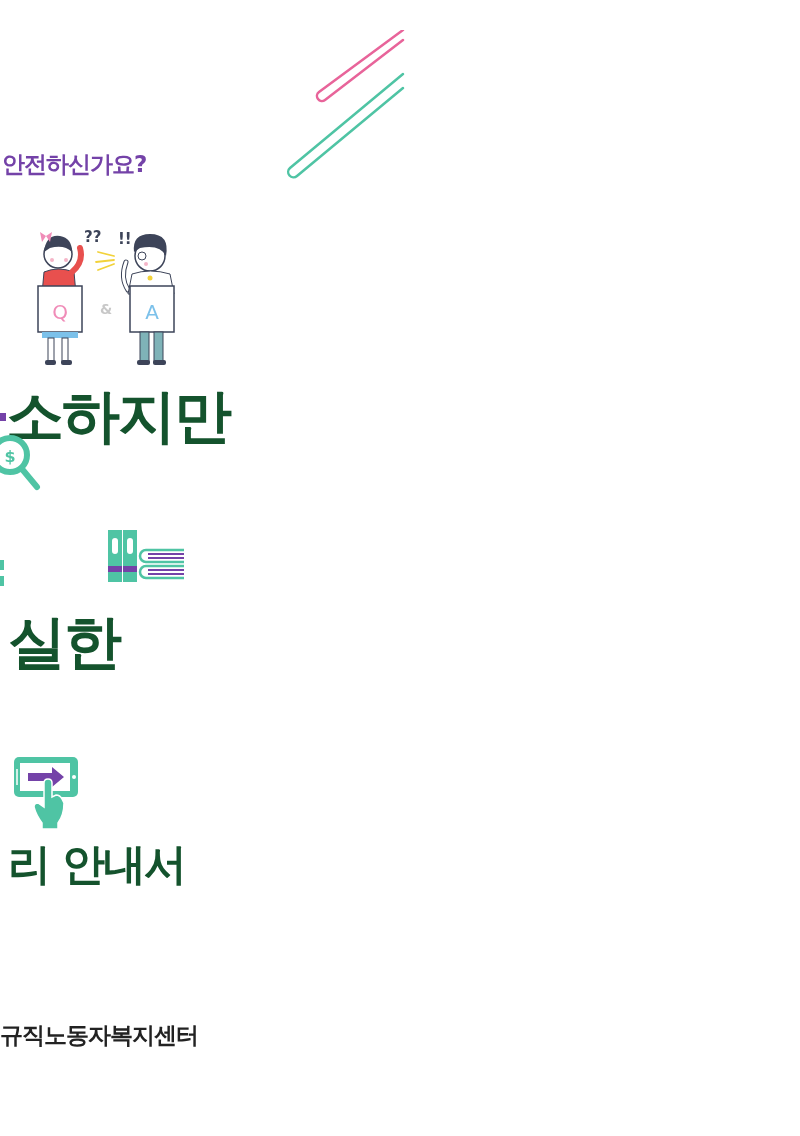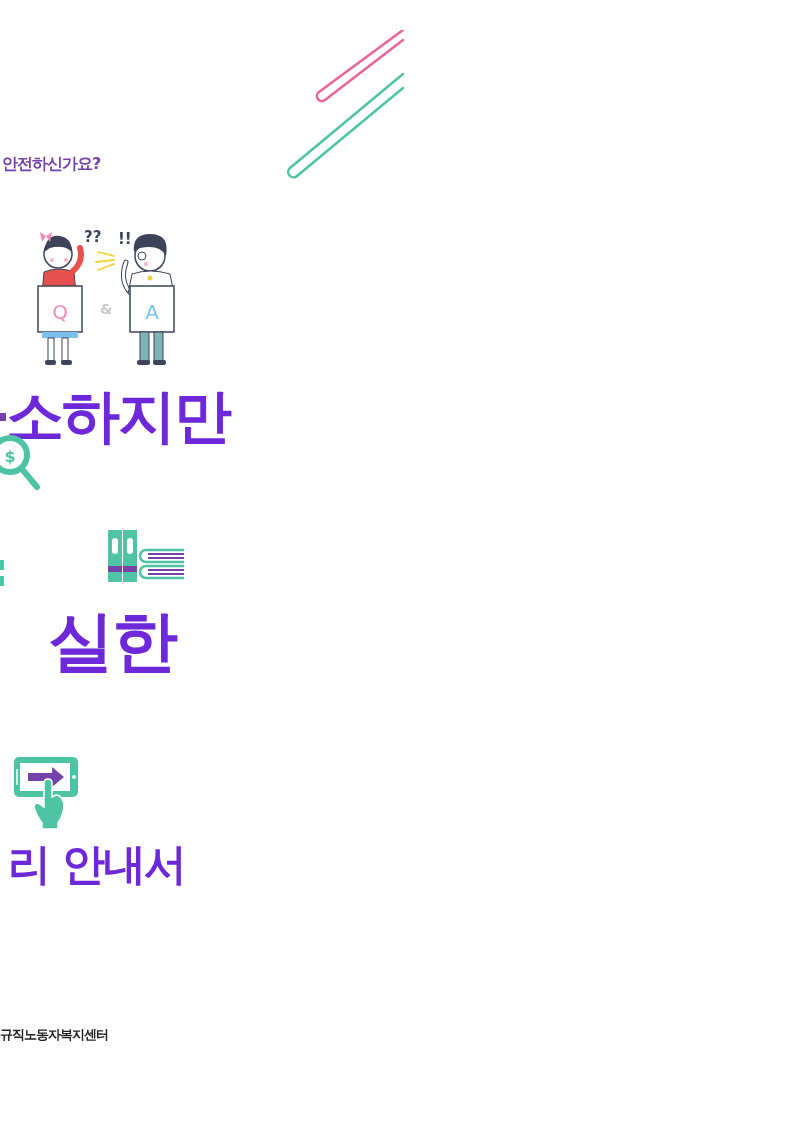--- a/index.html
+++ b/index.html
@@ -2,31 +2,31 @@
 <html><head>
   <meta charset="utf-8">
   <style>
     html, body { margin: 0; padding: 0; }
     body {
       width: 800px; height: 1136px; background: #ffffff; position: relative; overflow: hidden;
       font-family: "DejaVu Sans", sans-serif;
     }
     .abs { position: absolute; }
     .subtitle {
-      left: 2px; top: 146px; font-size: 16px; font-weight: bold; color: #7442a8;
+      left: 2px; top: 146px; font-size: 23px; font-weight: bold; color: #7442a8;
       letter-spacing: -1px; line-height: 36px; white-space: nowrap;
     }
     .headline {
-      font-weight: bold; color: #6d28d9; white-space: nowrap; letter-spacing: -2px;
+      font-weight: bold; color: #14532d; white-space: nowrap; letter-spacing: -2px;
     }
     .h1 { left: 6px; top: 378px; font-size: 58px; line-height: 76px; }
-    .h2 { left: 8px; top: 604px; font-size: 66px; line-height: 76px; margin-left: 40px; }
+    .h2 { left: 8px; top: 604px; font-size: 58px; line-height: 76px; }
     .h3 { left: 8px; top: 826px; font-size: 43px; line-height: 76px; }
     .footer {
-      left: 0px; top: 1022px; font-size: 13px; font-weight: bold; color: #222222;
+      left: 0px; top: 1022px; font-size: 23px; font-weight: bold; color: #222222;
       letter-spacing: -1px; line-height: 26px; white-space: nowrap;
     }
     .deco-lines { left: 285px; top: 30px; width: 120px; height: 155px; }
     .qa { left: 28px; top: 222px; width: 160px; height: 148px; }
     .magnifier { left: -12px; top: 425px; width: 55px; height: 70px; }
     .books { left: 106px; top: 528px; width: 80px; height: 56px; }
     .teal-mark { left: 0px; top: 560px; width: 5px; height: 28px; }
     .tablet { left: 12px; top: 755px; width: 70px; height: 76px; }
     .purple-edge { left: 0px; top: 413px; width: 6px; height: 8px; }
   </style>

